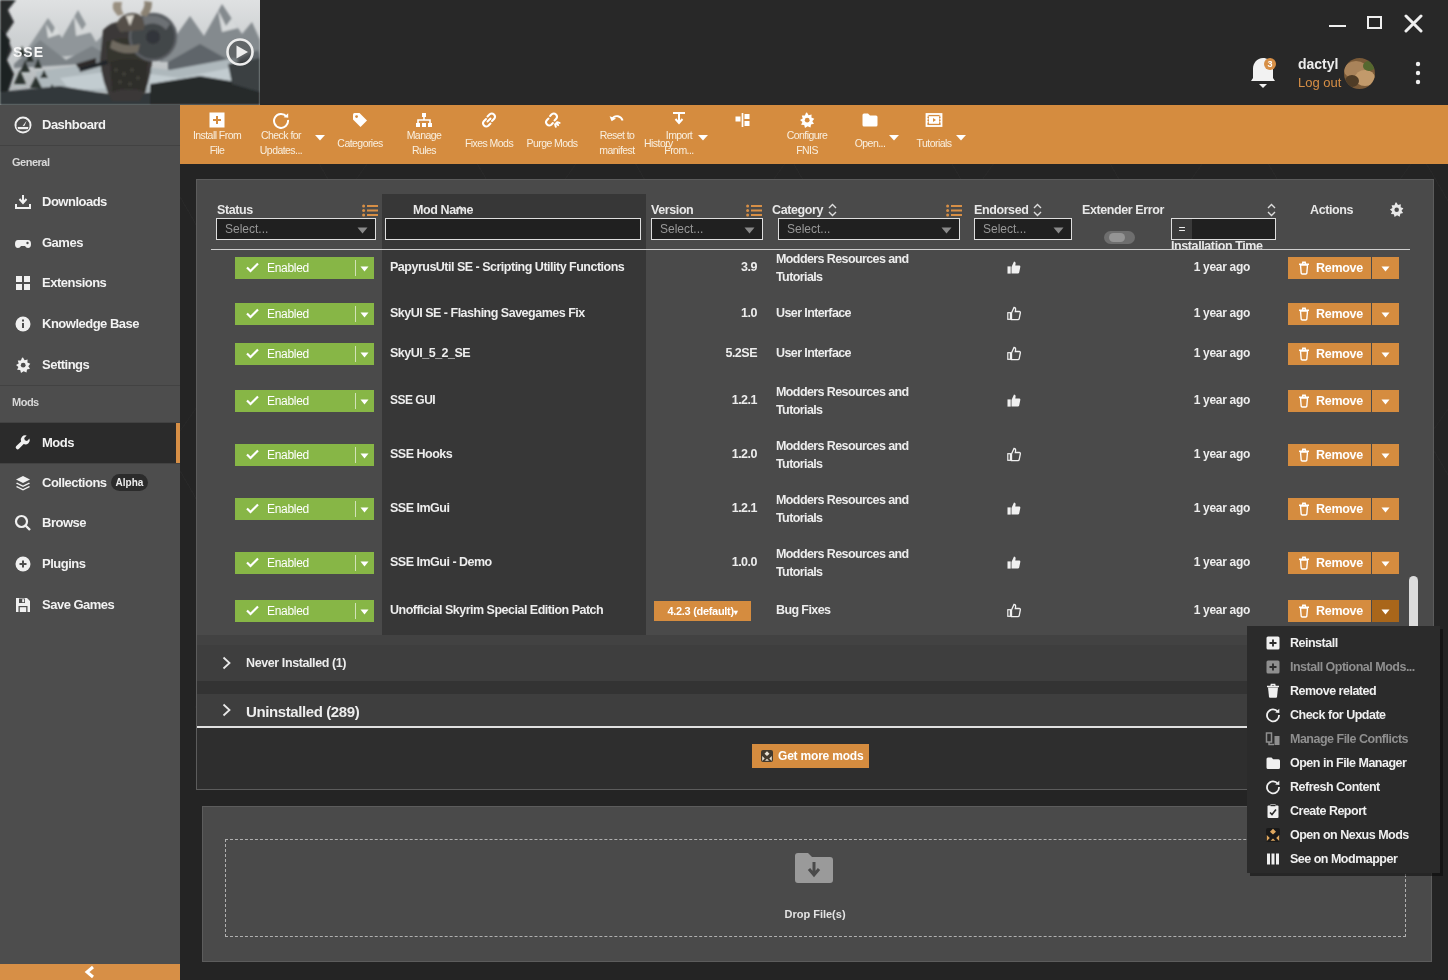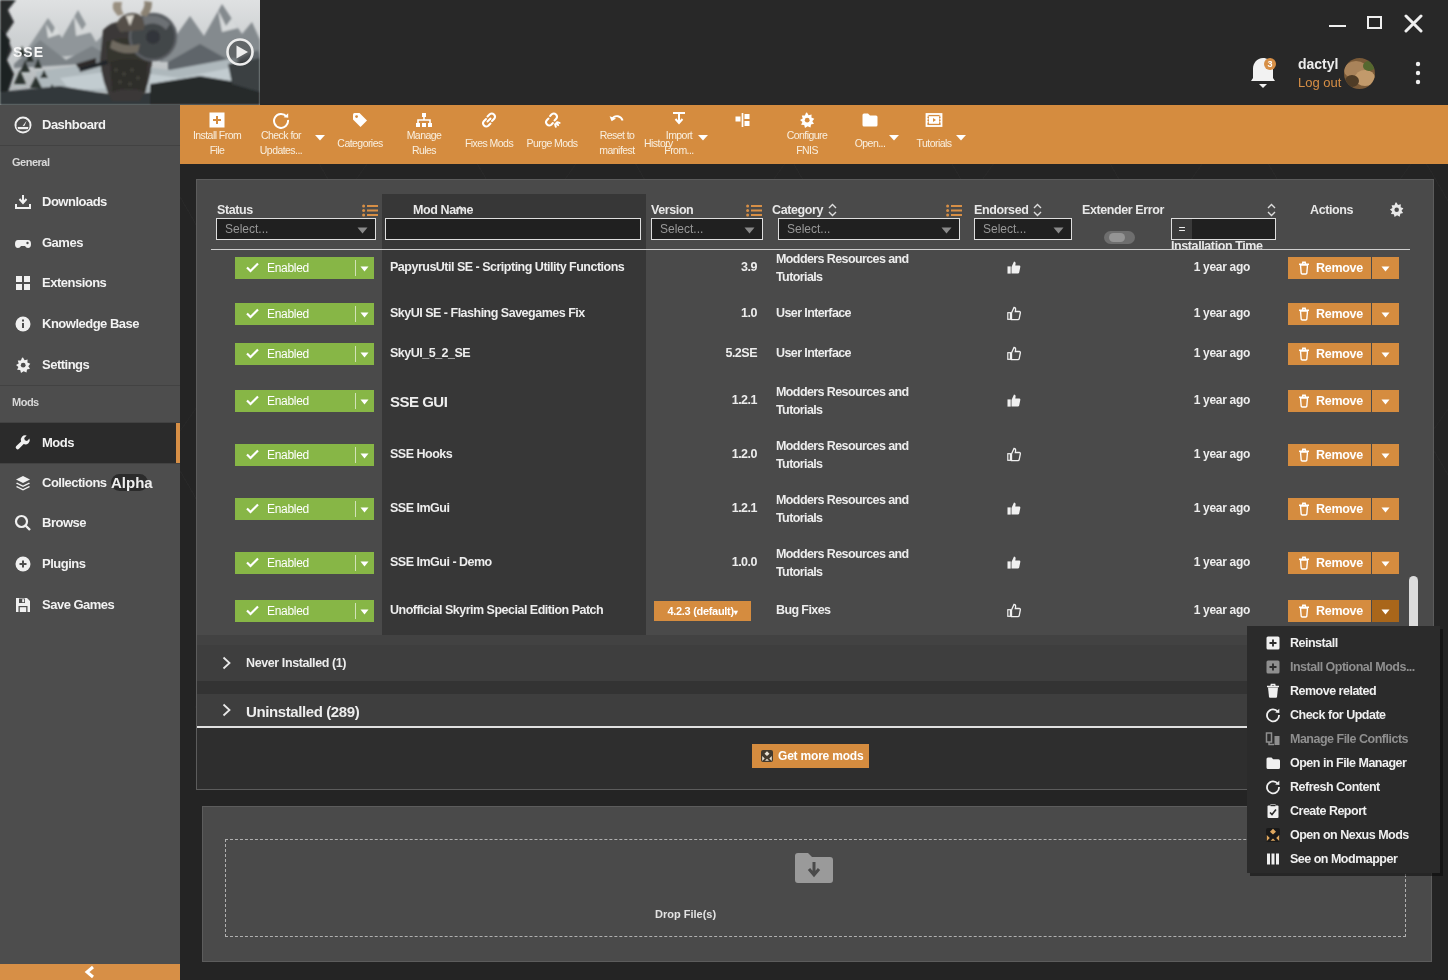--- a/index.html
+++ b/index.html
@@ -211,21 +211,21 @@
 <div class="abs" style="left:14px;top:596px;">
         <svg width="18" height="18" viewBox="0 0 18 18">
           <path d="M2,2 L13,2 L16,5 L16,16 L2,16 Z" fill="#f0f0f0"></path>
           <rect x="5" y="2.5" width="6" height="4.5" fill="#4d4d4d"></rect>
           <rect x="8.2" y="3.2" width="2" height="3" fill="#f0f0f0"></rect>
           <rect x="4.5" y="10" width="9" height="6" fill="#4d4d4d"></rect>
           <rect x="5.8" y="11.2" width="6.4" height="4.8" fill="#f0f0f0"></rect>
         </svg>
       </div>
 <div class="abs" style="left:42px;top:597px;font-size:13px;font-weight:bold;letter-spacing:-0.5px;color:#f2f2f2;white-space:nowrap;">Save Games</div>
-<div class="abs" style="left:111px;top:474px;width:37px;height:17px;background:#2b2b2b;border-radius:9px;text-align:center;font-size:15px;font-weight:bold;color:#eee;line-height:17px;">Alpha</div>
+<div class="abs" style="left:111px;top:474px;width:37px;height:17px;background:#2b2b2b;border-radius:9px;text-align:center;font-size:10px;font-weight:bold;color:#eee;line-height:17px;">Alpha</div>
   </div>
   <div class="abs" style="left:0;top:964px;width:180px;height:16px;background:#d78f46;">
     <svg width="180" height="16" viewBox="0 0 180 16">
         <path d="M93,3 L87,8 L93,13" stroke="#fff" stroke-width="3" fill="none"></path>
       </svg>
   </div>
 
   <div class="abs" style="left:180px;top:105px;width:1268px;height:59px;background:#d58c3f;"></div>
   <div id="toolbar">
 <div class="abs" style="left:208px;top:111px;">
@@ -530,21 +530,21 @@
 <div class="abs" style="left:235px;top:390px;width:139px;height:22px;background:#87b646;">
         <svg style="position:absolute;left:11px;top:5px;" width="13" height="11" viewBox="0 0 13 11">
           <path d="M1,5.5 L4.5,9 L12,1.5" stroke="#fff" stroke-width="2.2" fill="none"></path>
         </svg>
         <div style="position:absolute;left:32px;top:4px;font-size:12px;letter-spacing:-0.3px;color:#fff;">Enabled</div>
         <div style="position:absolute;left:120px;top:3px;width:1px;height:16px;background:#d2e2b8;"></div>
         <svg style="position:absolute;left:125px;top:9px;" width="9" height="6" viewBox="0 0 9 6">
           <path d="M0.5,0.5 L8.5,0.5 L4.5,5.5 Z" fill="#fff"></path>
         </svg>
       </div>
-<div class="abs" style="left:390px;top:393px;font-size:15px;font-weight:bold;letter-spacing:-0.5px;color:#ededed;white-space:nowrap;">SSE GUI</div>
+<div class="abs" style="left:390px;top:393px;font-size:12px;font-weight:bold;letter-spacing:-0.5px;color:#ededed;white-space:nowrap;">SSE GUI</div>
 <div class="abs" style="left:657px;top:393px;width:100px;text-align:right;font-size:12.5px;font-weight:bold;letter-spacing:-0.5px;color:#ededed;white-space:nowrap;">1.2.1</div>
 <div class="abs" style="left:776px;top:383px;font-size:12.5px;font-weight:bold;letter-spacing:-0.6px;color:#ededed;white-space:nowrap;line-height:18px;">Modders Resources and<br>Tutorials</div>
 <svg class="abs" style="left:1006px;top:393px;" width="16" height="15" viewBox="0 0 16 15">
         <path d="M5.5,7 L8,1.5 Q9.8,1.5 9.6,3.5 L9.3,5.5 L13.2,5.5 Q14.6,5.6 14.3,7 L13.2,12.6 Q13,13.6 11.8,13.6 L5.5,13.6 Z" fill="#f0f0f0"></path>
         <rect x="1.5" y="6.4" width="3.2" height="7.2" fill="#f0f0f0"></rect>
       </svg>
 <div class="abs" style="left:1150px;top:393px;width:100px;text-align:right;font-size:12px;font-weight:bold;letter-spacing:-0.3px;color:#ededed;">1 year ago</div>
 <div class="abs" style="left:1288px;top:390px;width:83px;height:22px;background:#d58c3f;">
         <svg style="position:absolute;left:10px;top:4px;" width="12" height="14" viewBox="0 0 12 14">
           <path d="M2.5,4 L9.5,4 L8.8,12.2 Q8.7,13 7.8,13 L4.2,13 Q3.3,13 3.2,12.2 Z" fill="none" stroke="#fff" stroke-width="1.4"></path>
@@ -702,21 +702,21 @@
         <div style="position:absolute;left:26px;top:5px;font-size:12px;font-weight:bold;letter-spacing:-0.2px;color:#fff;white-space:nowrap;">Get more mods</div>
       </div>
   </div>
 
   <div class="abs" style="left:202px;top:806px;width:1230px;height:156px;background:#4a4a4a;border:1px solid #5c5c5c;"></div>
   <div class="abs" style="left:225px;top:839px;width:1181px;height:98px;border:1px dashed #b0b0b0;"></div>
   <svg class="abs" style="left:794px;top:852px;" width="40" height="32" viewBox="0 0 40 32">
     <path d="M1,4 Q1,1 4,1 L14,1 L18,5 L36,5 Q39,5 39,8 L39,28 Q39,31 36,31 L4,31 Q1,31 1,28 Z" fill="#9a9a9a"></path>
     <path d="M20,10 L20,22 M15,17 L20,23 L25,17" stroke="#4a4a4a" stroke-width="3" fill="none"></path>
   </svg>
-  <div class="abs" style="left:655px;top:908px;width:320px;text-align:left;font-size:11px;font-weight:bold;color:#e3e3e3;">Drop File(s)</div>
+  <div class="abs" style="left:655px;top:908px;width:320px;text-align:center;font-size:11px;font-weight:bold;color:#e3e3e3;">Drop File(s)</div>
 
   <div id="ctxmenu">
 <div class="abs" style="left:1247px;top:626px;width:193px;height:247px;background:#2b2b2b;box-shadow:3px 3px 0 rgba(10,10,10,0.55);"></div>
 <div class="abs" style="left:1265px;top:635px;">
         <svg width="16" height="16" viewBox="0 0 16 16">
           <rect x="1.5" y="1.5" width="13" height="13" rx="1.5" fill="#f0f0f0"></rect>
           <path d="M8,4.5 L8,11.5 M4.5,8 L11.5,8" stroke="#2b2b2b" stroke-width="1.8"></path>
         </svg>
       </div>
 <div class="abs" style="left:1290px;top:636px;font-size:12.5px;font-weight:bold;letter-spacing:-0.5px;color:#f0f0f0;white-space:nowrap;">Reinstall</div>

